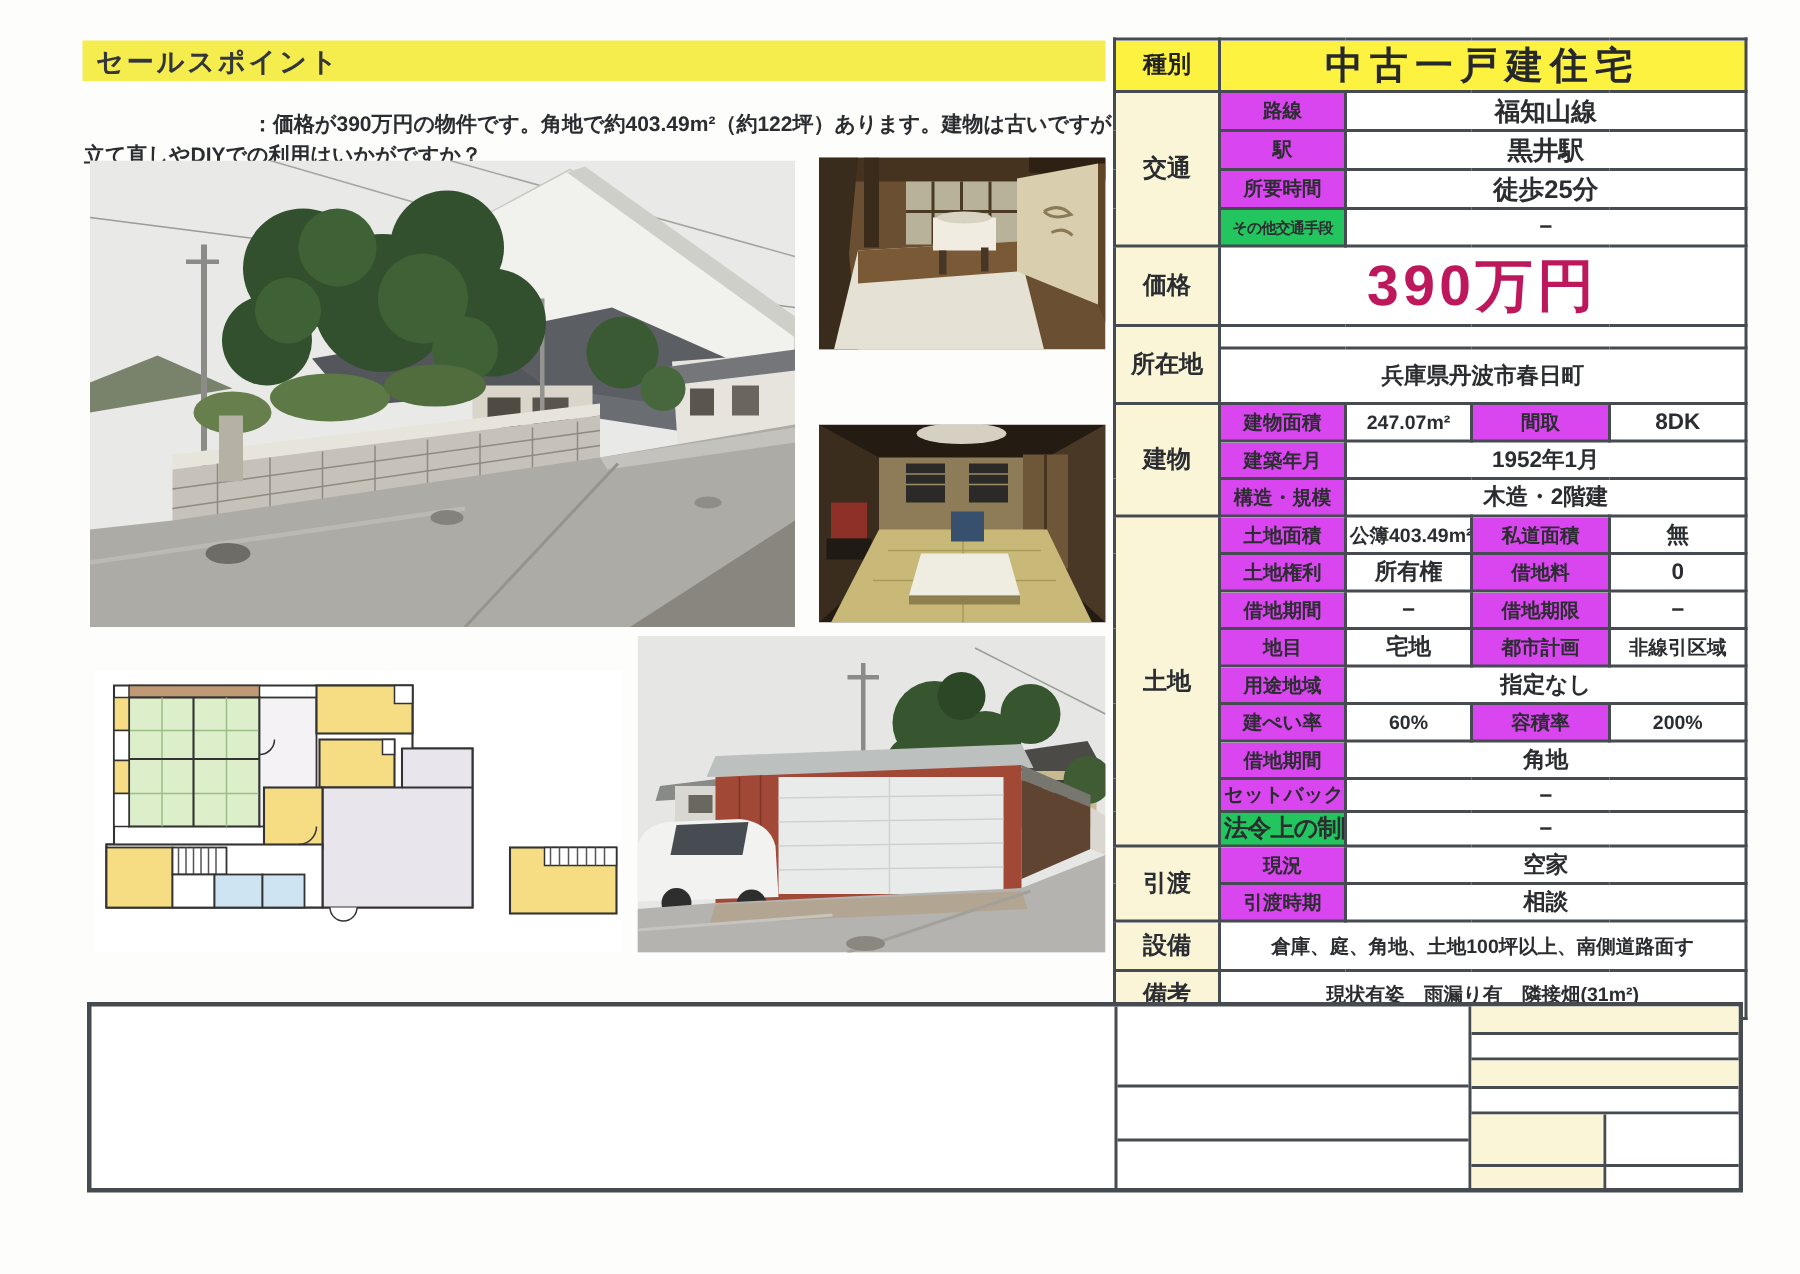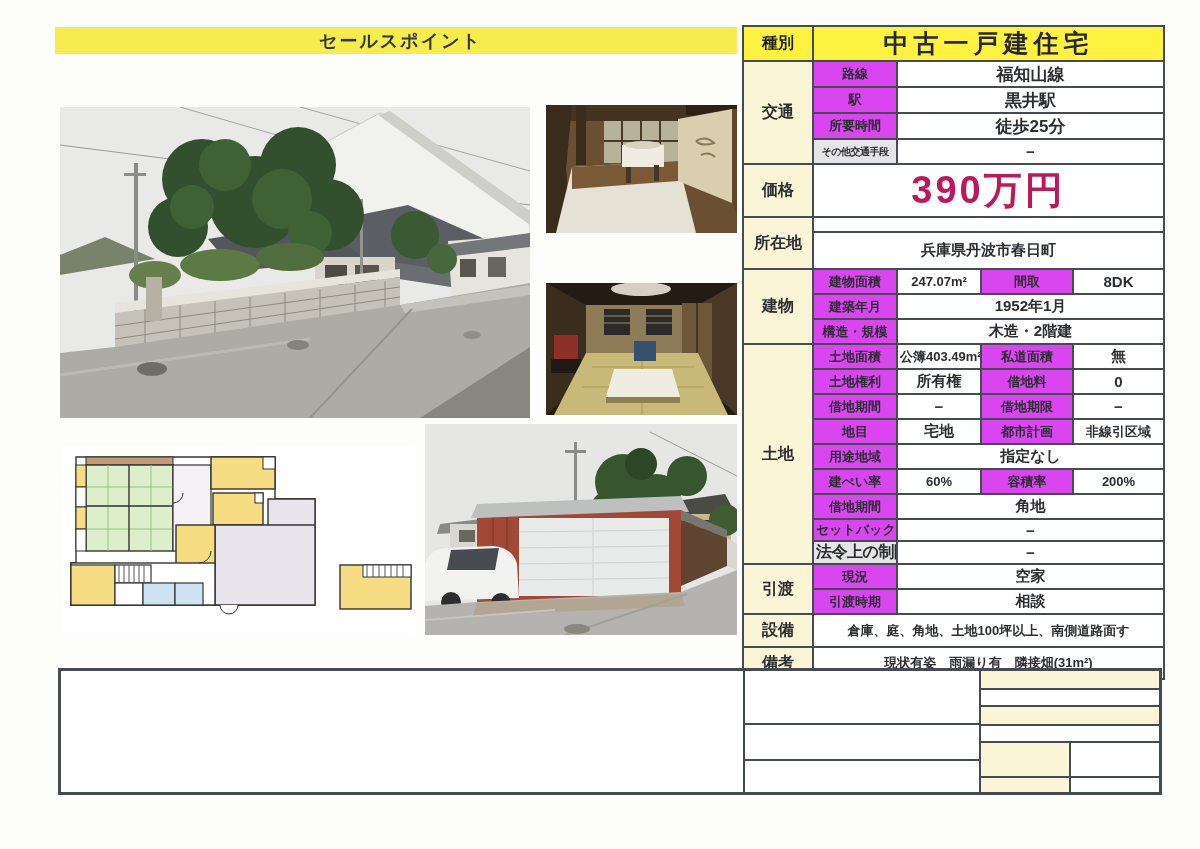--- a/index.html
+++ b/index.html
@@ -1,40 +1,40 @@
 <!DOCTYPE html>
 <html lang="ja"><head>
 <meta charset="utf-8">
 <style>
   html,body{margin:0;padding:0;background:#ffffff;}
   body{font-family:"Liberation Sans","DejaVu Sans",sans-serif;color:#222;}
   .page{position:relative;width:1200px;height:849px;background:#fdfdfc;overflow:hidden;}
 
   
   .sales-bar{position:absolute;left:55px;top:27px;width:682px;height:27px;
-    background:#f5ec4e;display:flex;align-items:center;padding-left:9px;box-sizing:border-box;justify-content:center;}
+    background:#f5ec4e;display:flex;align-items:center;padding-left:9px;box-sizing:border-box;}
   .sales-bar span{font-size:18px;font-weight:bold;color:#33363b;letter-spacing:2px;}
   .sales-text{position:absolute;left:56px;top:58px;width:694px;font-size:14px;font-weight:bold;
     line-height:1.5;color:#2b2d31;text-indent:112px;}
 
   .note-text{position:absolute;left:58px;top:645px;font-size:13px;font-weight:bold;color:#2b2d31;}
 
   
   .ph{position:absolute;}
   .ph svg{display:block;}
 
   
   .spec{position:absolute;left:742px;top:25px;}
   table.spec-t{border-collapse:collapse;table-layout:fixed;width:421px;}
   table.spec-t td{border:2px solid #464a51;padding:0 2px;text-align:center;vertical-align:middle;
     overflow:hidden;white-space:nowrap;}
   table.spec-t{border:1px solid #4d7c0f;}
   .sec{background:#faf5d7;font-weight:bold;font-size:16px;color:#2b2d31;}
   .sub{background:#d946ef;font-weight:bold;font-size:13px;color:#2b2d31;}
-  .subsm{background:#e5e5e5;font-weight:bold;font-size:10px;color:#2b2d31;letter-spacing:-0.5px;}
+  .subsm{background:#22c55e;font-weight:bold;font-size:10px;color:#2b2d31;letter-spacing:-0.5px;}
   .v{background:#ffffff;font-weight:bold;font-size:15px;color:#2b2d31;}
   .vbig{background:#ffffff;font-weight:bold;font-size:38px;color:#be185d;letter-spacing:3px;}
   td.ytype-lab{background:#fdf23f;font-weight:bold;font-size:16px;}
   td.ytype-val{background:#fdf23f;font-weight:bold;font-size:25px;letter-spacing:5px;color:#26282c;}
   .vsm{background:#ffffff;font-weight:bold;font-size:13px;}
 
   
   .bottom{position:absolute;left:58px;top:668px;width:1104px;height:127px;display:flex;
     border:3px solid #464a51;box-sizing:border-box;background:#fff;}
   .b-left{flex:1;}
@@ -55,20 +55,21 @@
   .b-right .g5{height:33px;}
 </style>
 </head>
 <body>
 
 <div class="page">
 
   <div class="sales-bar">
     <span>セールスポイント</span>
   </div>
+  <p class="sales-text">：価格が390万円の物件です。角地で約403.49m²（約122坪）あります。建物は古いですが立て直しやDIYでの利用はいかがですか？</p>
 
   <div class="ph" style="left:60px;top:107px;">
     <svg width="470" height="311" viewBox="0 0 470 311">
       <rect width="470" height="311" fill="#e9eae7"></rect>
       <polygon points="0,148 45,130 95,152 0,168" fill="#79836c"></polygon>
       <line x1="0" y1="38" x2="470" y2="98" stroke="#9a9a96" stroke-width="1"></line>
       <line x1="120" y1="0" x2="320" y2="58" stroke="#a5a5a1" stroke-width="1"></line>
       <line x1="240" y1="0" x2="470" y2="64" stroke="#a5a5a1" stroke-width="1"></line>
 
       <polygon points="145,100 320,6 470,112 470,168 295,152" fill="#f1f1ee" stroke="#c9c9c4" stroke-width="1"></polygon>

